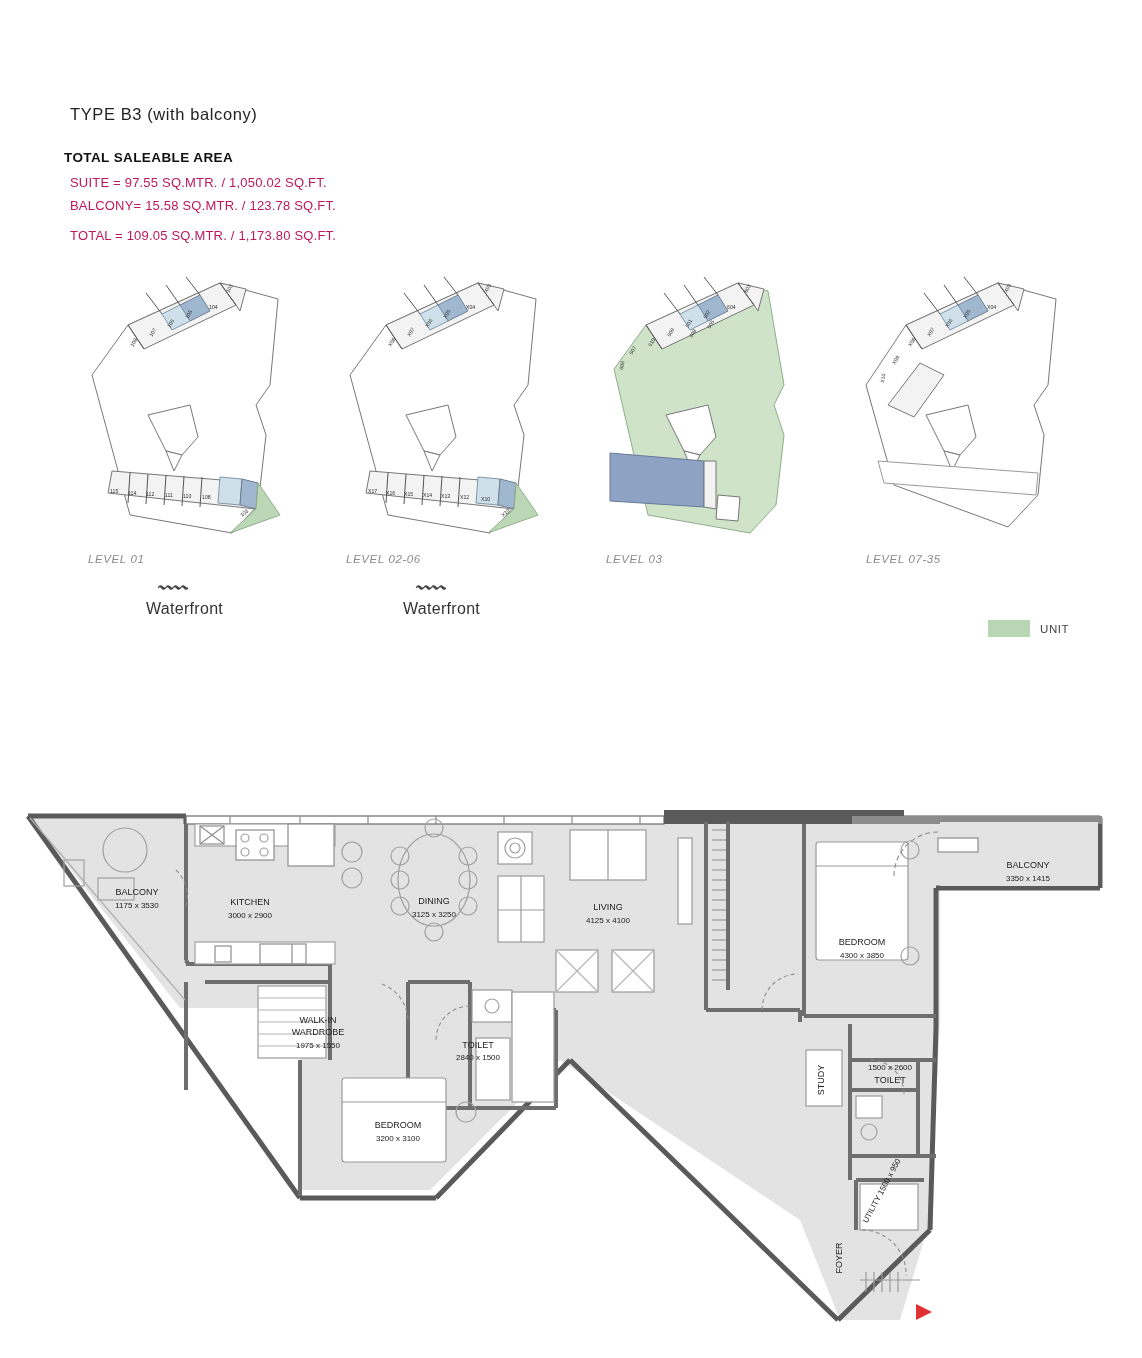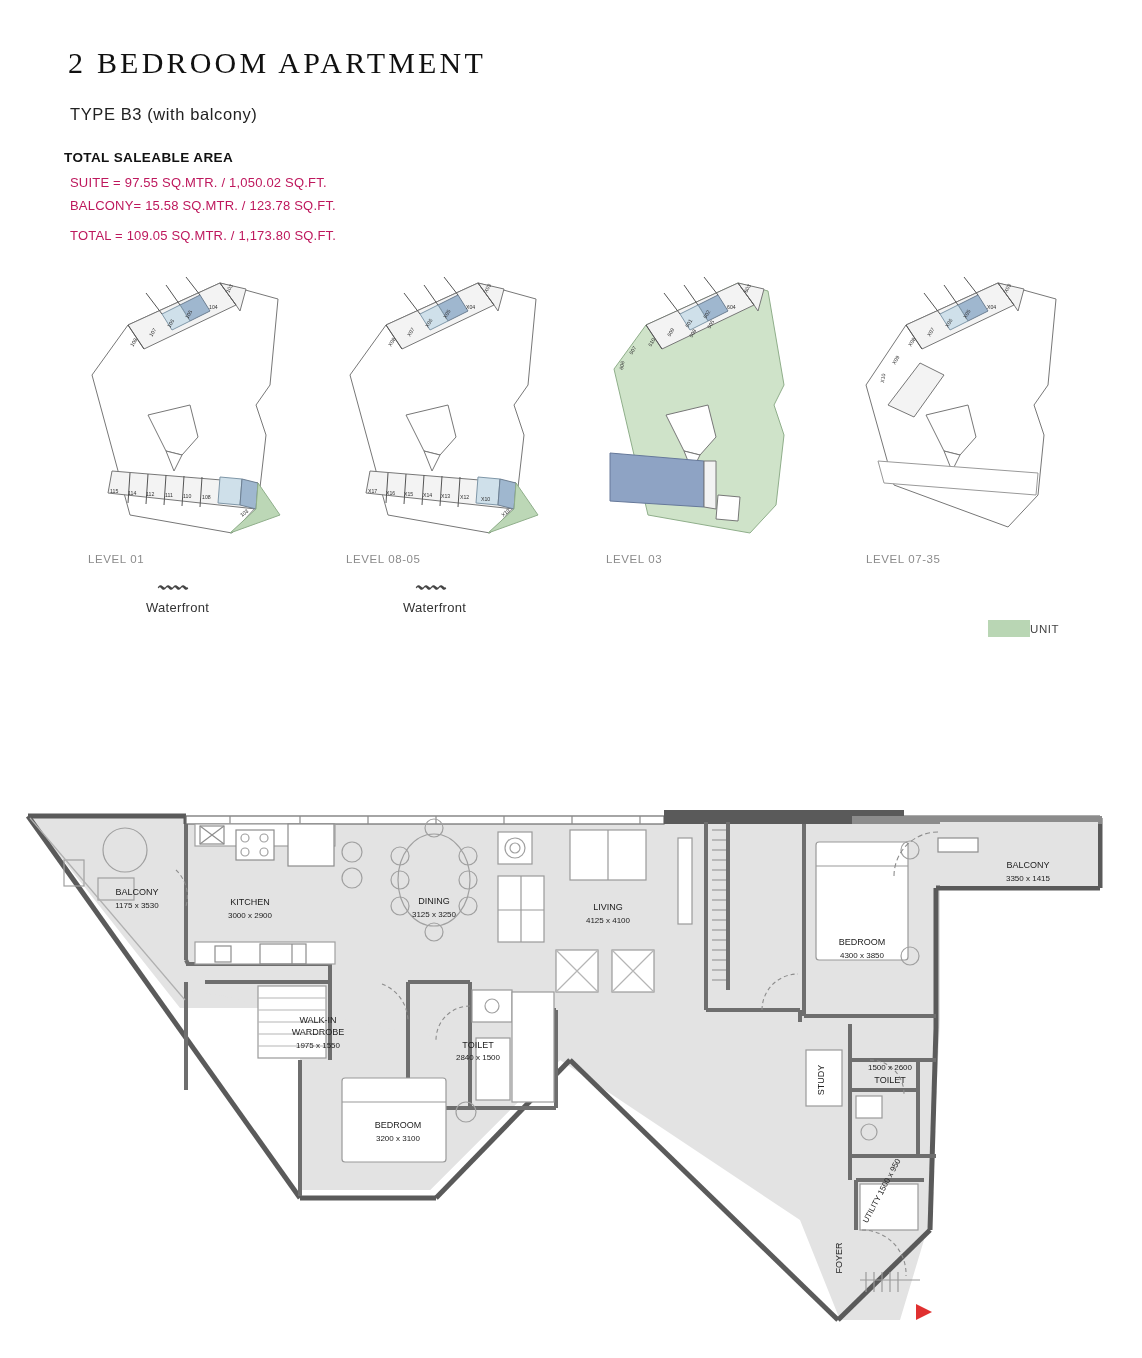--- a/index.html
+++ b/index.html
@@ -32,44 +32,43 @@
     position:absolute;left:70px;
     font-size:13px;letter-spacing:.2px;color:#be185d;
   }
   .a1{top:175px;} .a2{top:198px;} .a3{top:228px;}
 
   
   .keyplans{position:absolute;left:70px;top:265px;width:1000px;height:300px;}
   .kp{position:absolute;top:0;width:220px;height:300px;}
   .kp-label{
     position:absolute;top:288px;left:18px;
-    font-size:11.5px;letter-spacing:.6px;color:#8b8b8b;
+    font-size:11.5px;letter-spacing:.6px;color:#8b8b8b;font-style:italic;
   }
   .kp svg{position:absolute;left:0;top:0;}
 
-  .waterfront{position:absolute;font-size:13px;color:#333;letter-spacing:.3px;}
+  .waterfront{position:absolute;font-size:16px;color:#333;letter-spacing:.3px;}
   .wf-icon{font-size:15px;color:#444;letter-spacing:0;}
 
   .legend{
     position:absolute;left:988px;top:620px;
-    display:flex;align-items:center;
+    display:flex;align-items:center;gap:10px;
   }
   .legend-swatch{width:42px;height:17px;background:#b9d6b4;}
   .legend-label{font-size:11.5px;color:#444;letter-spacing:.6px;}
 
   
   .floorplan{position:absolute;left:0px;top:760px;width:1142px;height:600px;}
   .floorplan svg{position:absolute;left:0;top:0;}
 </style>
 </head>
 <body>
 
 <div class="page">
 
-  <div class="title">2 BEDROOM APARTMENT</div>
   <div class="subtitle">TYPE B3 (with balcony)</div>
   <div class="area-head">TOTAL SALEABLE AREA</div>
   <div class="area-line a1">SUITE = 97.55 SQ.MTR. / 1,050.02 SQ.FT.</div>
   <div class="area-line a2">BALCONY= 15.58 SQ.MTR. / 123.78 SQ.FT.</div>
   <div class="area-line a3">TOTAL = 109.05 SQ.MTR. / 1,173.80 SQ.FT.</div>
 
   <div class="keyplans">
 
     <div class="kp" style="left:0px;">
       <svg width="220" height="290" viewBox="0 0 220 290">
@@ -141,21 +140,21 @@
           <text x="40" y="228">X17</text>
           <text x="58" y="230">X16</text>
           <text x="76" y="231">X15</text>
           <text x="95" y="232">X14</text>
           <text x="113" y="233">X13</text>
           <text x="132" y="234">X12</text>
           <text x="153" y="236">X10</text>
           <text x="175" y="252" transform="rotate(-38 175 252)">X19</text>
         </g>
       </svg>
-      <div class="kp-label">LEVEL 08-05</div>
+      <div class="kp-label">LEVEL 02-06</div>
     </div>
 
     <div class="kp" style="left:518px;">
       <svg width="220" height="290" viewBox="0 0 220 290">
         <g stroke="#555" stroke-width="1" fill="none">
 
           <path d="M26 104 L58 60 L150 18 L180 26 L196 120 L186 140 L196 170 L188 240 L162 268 L60 250 Z" fill="#cfe3c9" stroke="#8fae8a"></path>
           <path d="M78 150 L120 140 L128 172 L112 190 L96 186 Z" fill="#ffffff" stroke="#777"></path>
           <path d="M96 186 L112 190 L104 206 Z" fill="#ffffff" stroke="#777"></path>
 

